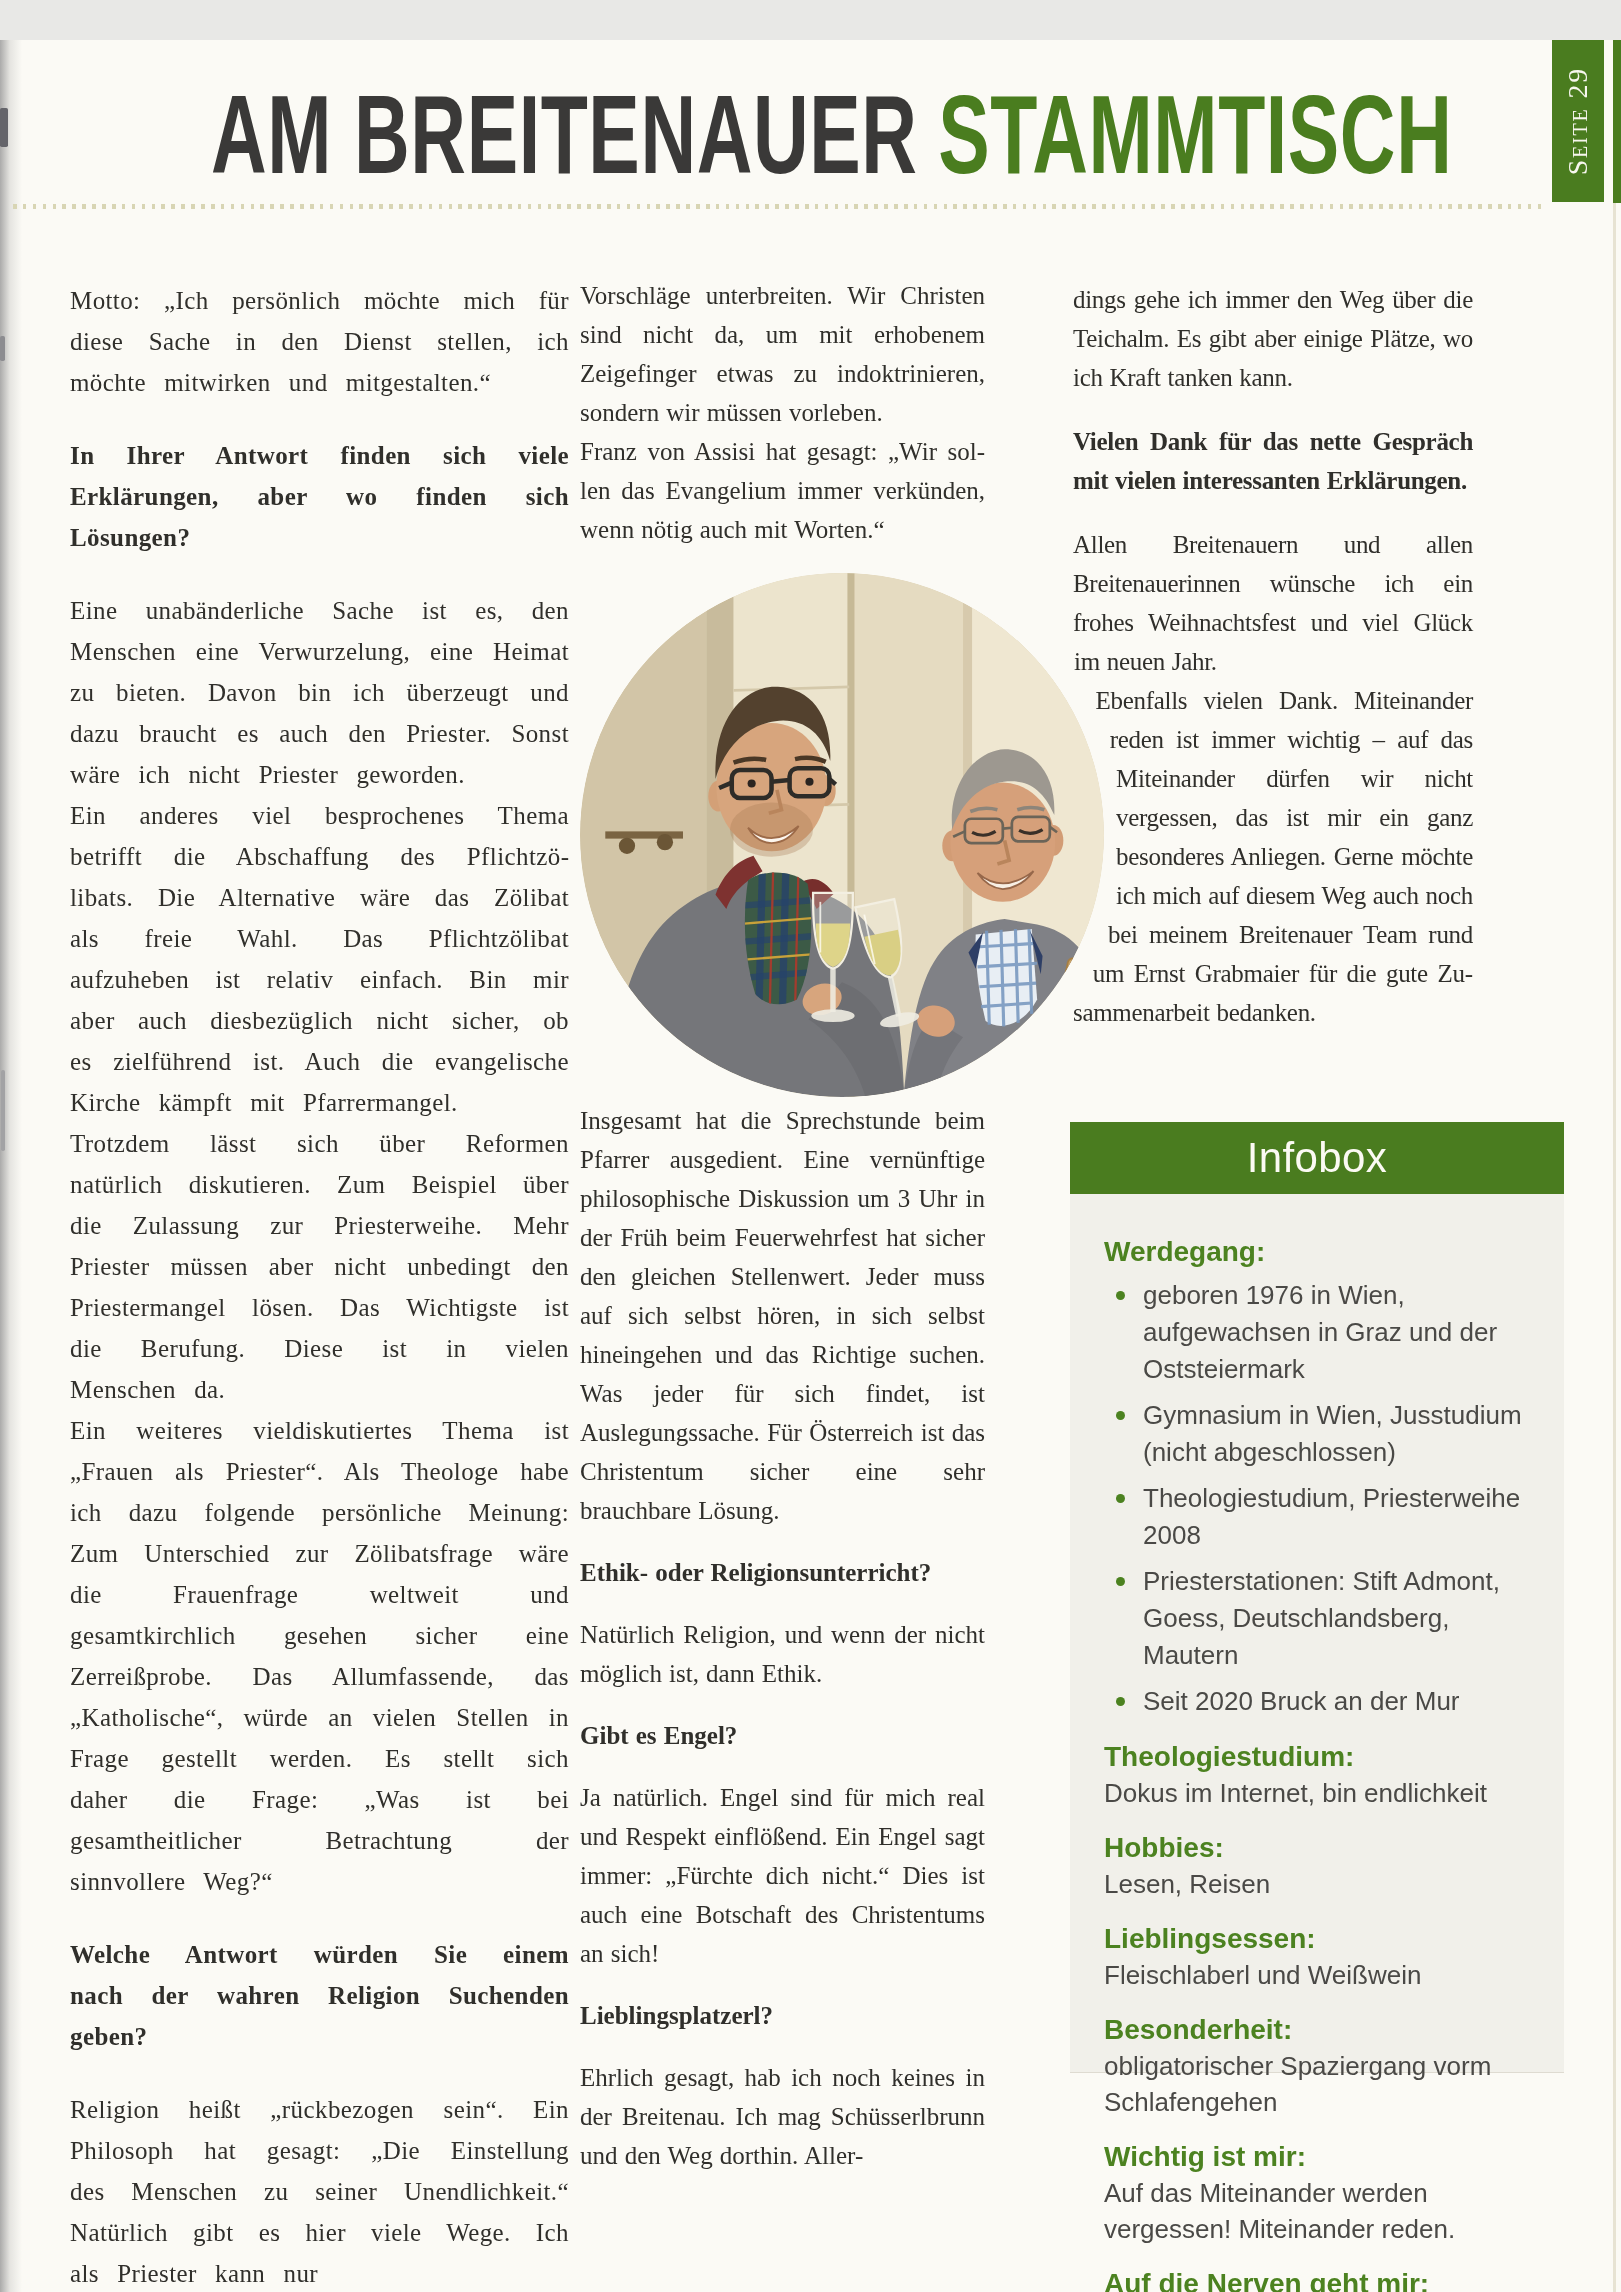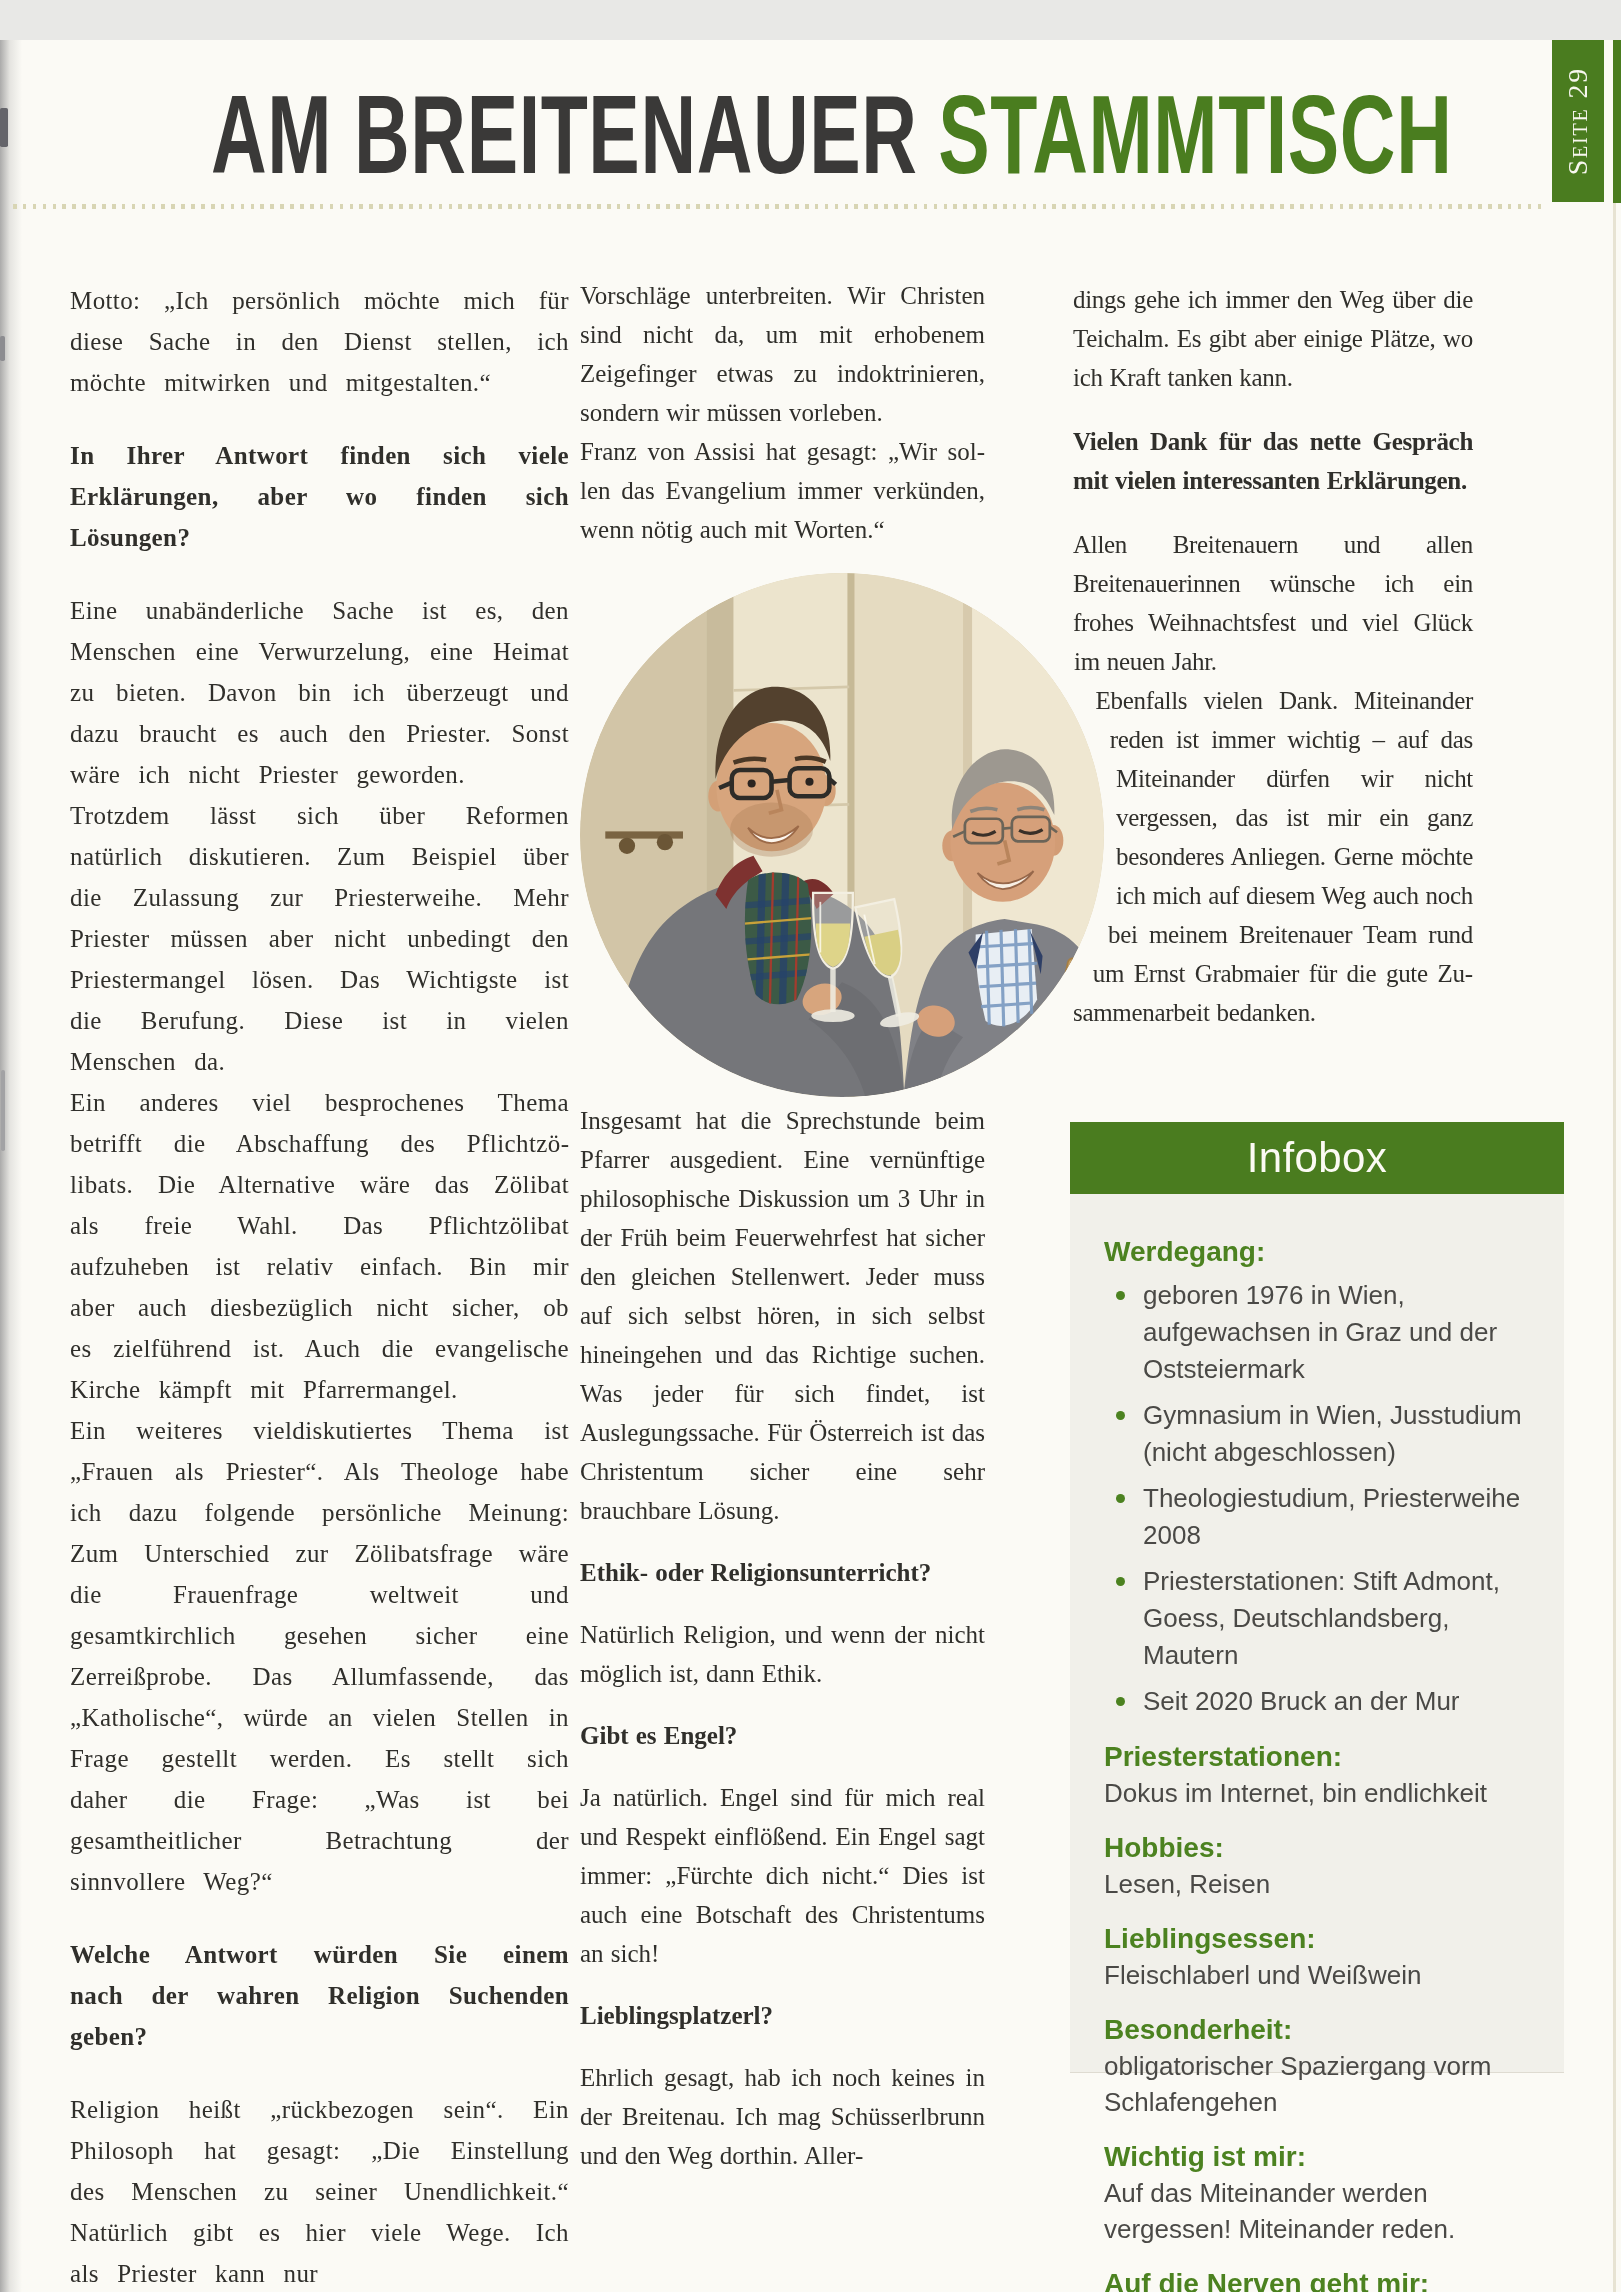--- a/index.html
+++ b/index.html
@@ -76,22 +76,22 @@
     <span>Seite 29</span>
   </div>
   <div class="edge-strip"></div>
   <div class="right-edge-line"></div>
   <div class="bottom-edge"></div>
 
   <section class="col col1">
     <p>Motto: „Ich persönlich möchte mich für diese Sache in den Dienst stellen, ich möchte mitwirken und mitgestal­ten.“</p>
     <p class="q">In Ihrer Antwort finden sich viele Erklärungen, aber wo finden sich Lösungen?</p>
     <p>Eine unabänderliche Sache ist es, den Menschen eine Verwurzelung, eine Heimat zu bieten. Davon bin ich überzeugt und dazu braucht es auch den Priester. Sonst wäre ich nicht Priester geworden.</p>
+    <p>Ein anderes viel besprochenes Thema betrifft die Abschaffung des Pflichtzö­libats. Die Alternative wäre das Zöli­bat als freie Wahl. Das Pflichtzölibat aufzuheben ist relativ einfach. Bin mir aber auch diesbezüglich nicht si­cher, ob es zielführend ist. Auch die evangelische Kirche kämpft mit Pfar­rermangel.</p>
     <p>Trotzdem lässt sich über Reformen natürlich diskutieren. Zum Beispiel über die Zulassung zur Priesterwei­he. Mehr Priester müssen aber nicht unbedingt den Priestermangel lösen. Das Wichtigste ist die Berufung. Die­se ist in vielen Menschen da.</p>
-    <p>Ein anderes viel besprochenes Thema betrifft die Abschaffung des Pflichtzö­libats. Die Alternative wäre das Zöli­bat als freie Wahl. Das Pflichtzölibat aufzuheben ist relativ einfach. Bin mir aber auch diesbezüglich nicht si­cher, ob es zielführend ist. Auch die evangelische Kirche kämpft mit Pfar­rermangel.</p>
     <p>Ein weiteres vieldiskutiertes Thema ist „Frauen als Priester“. Als Theolo­ge habe ich dazu folgende persönli­che Meinung: Zum Unterschied zur Zölibatsfrage wäre die Frauenfrage weltweit und gesamtkirchlich gesehen sicher eine Zerreißprobe. Das Allum­fassende, das „Katholische“, würde an vielen Stellen in Frage gestellt werden. Es stellt sich daher die Frage: „Was ist bei gesamtheitlicher Betrachtung der sinnvollere Weg?“</p>
     <p class="q">Welche Antwort würden Sie einem nach der wahren Religion Suchen­den geben?</p>
     <p>Religion heißt „rückbezogen sein“. Ein Philosoph hat gesagt: „Die Ein­stellung des Menschen zu seiner Un­endlichkeit.“ Natürlich gibt es hier viele Wege. Ich als Priester kann nur</p>
   </section>
 
   <section class="col col2">
     <p>Vorschläge unterbreiten. Wir Chris­ten sind nicht da, um mit erhobenem Zeigefinger etwas zu indoktrinieren, sondern wir müssen vorleben.</p>
     <p>Franz von Assisi hat gesagt: „Wir sol­len das Evangelium immer verkün­den, wenn nötig auch mit Worten.“</p>
     <div class="photo-gap"></div>
     <p>Insgesamt hat die Sprechstunde beim Pfarrer ausgedient. Eine vernünfti­ge philosophische Diskussion um 3&nbsp;Uhr in der Früh beim Feuerwehrfest hat sicher den gleichen Stellenwert. Jeder muss auf sich selbst hören, in sich selbst hineingehen und das Rich­tige suchen. Was jeder für sich findet, ist Auslegungssache. Für Österreich ist das Christentum sicher eine sehr brauchbare Lösung.</p>
@@ -241,21 +241,21 @@
     <div class="infobox-body">
       <div class="ib-label">Werdegang:</div>
       <ul class="ib-list">
         <li><span>geboren 1976 in Wien, aufgewach­sen in  Graz und der Oststeiermark</span></li>
         <li><span>Gymnasium in Wien, Jusstudium (nicht abgeschlossen)</span></li>
         <li><span>Theologiestudium, Priesterweihe 2008</span></li>
         <li><span>Priesterstationen: Stift Admont, Goess, Deutschlandsberg, Mautern</span></li>
         <li><span>Seit 2020 Bruck an der Mur</span></li>
       </ul>
       <div class="ib-section">
-        <div class="ib-label">Priesterstationen:</div>
+        <div class="ib-label">Theologiestudium:</div>
         <div class="ib-value">Dokus im Internet, bin endlichkeit</div>
       </div>
       <div class="ib-section">
         <div class="ib-label">Hobbies:</div>
         <div class="ib-value">Lesen, Reisen</div>
       </div>
       <div class="ib-section">
         <div class="ib-label">Lieblingsessen:</div>
         <div class="ib-value">Fleischlaberl und Weißwein</div>
       </div>

